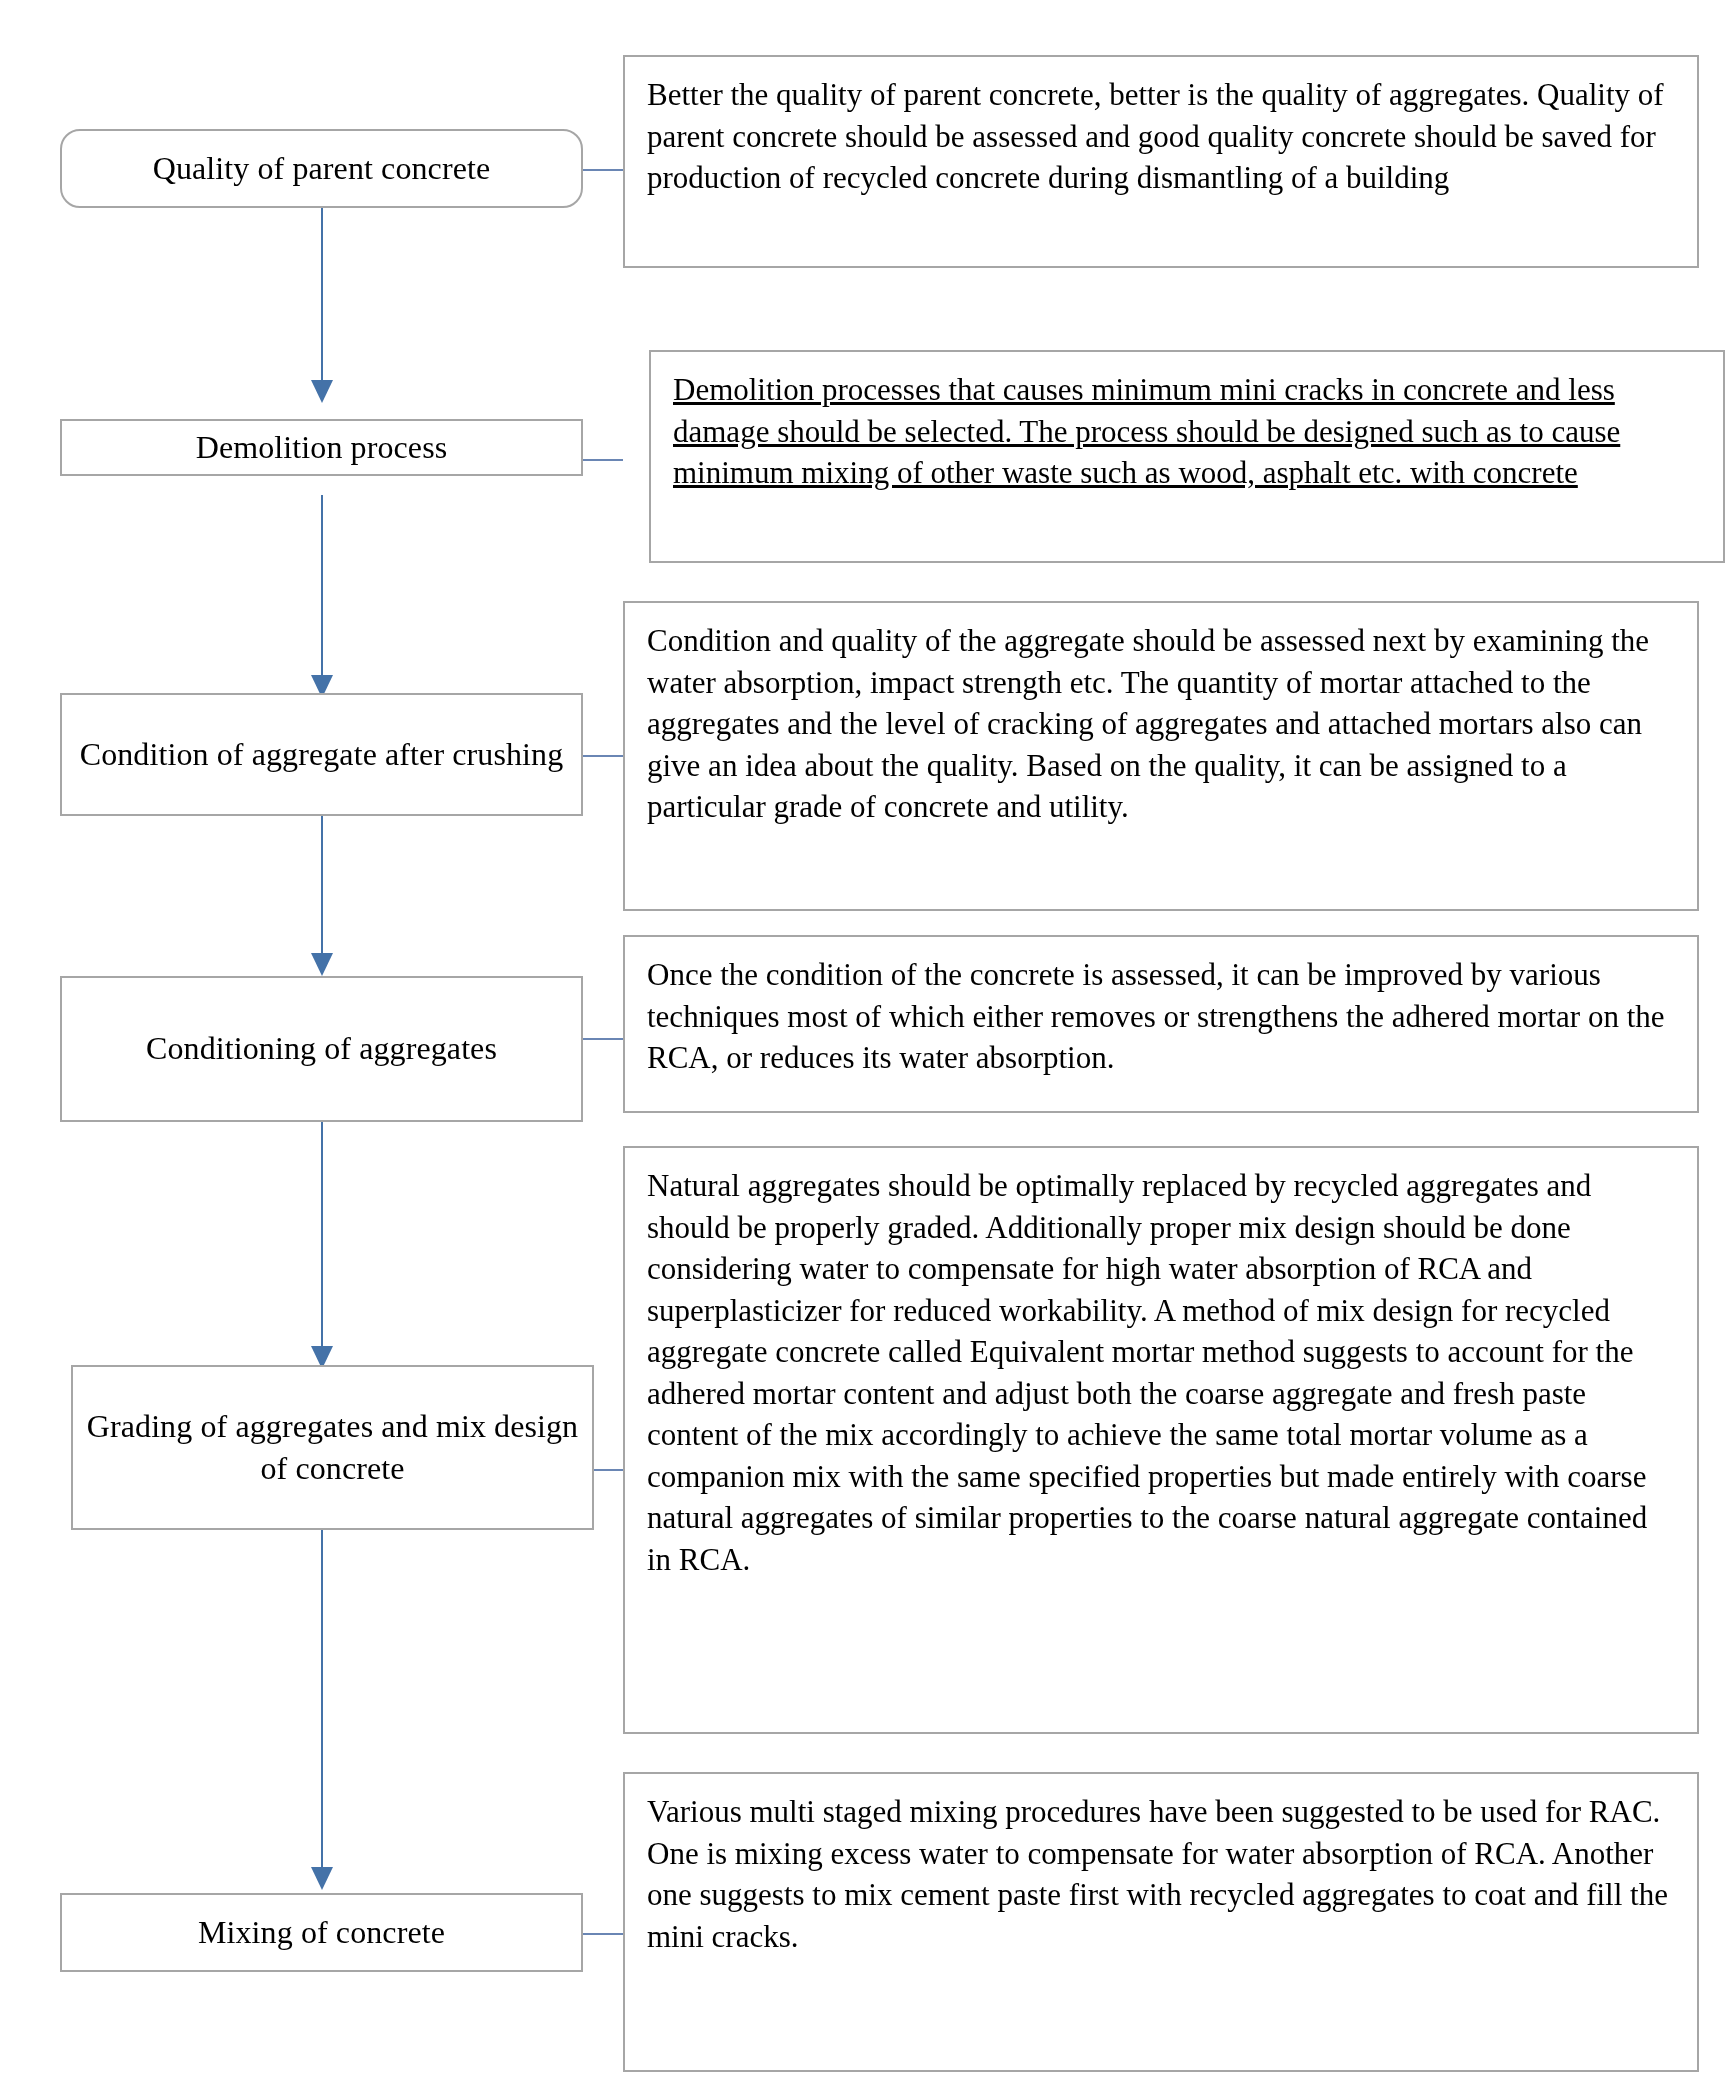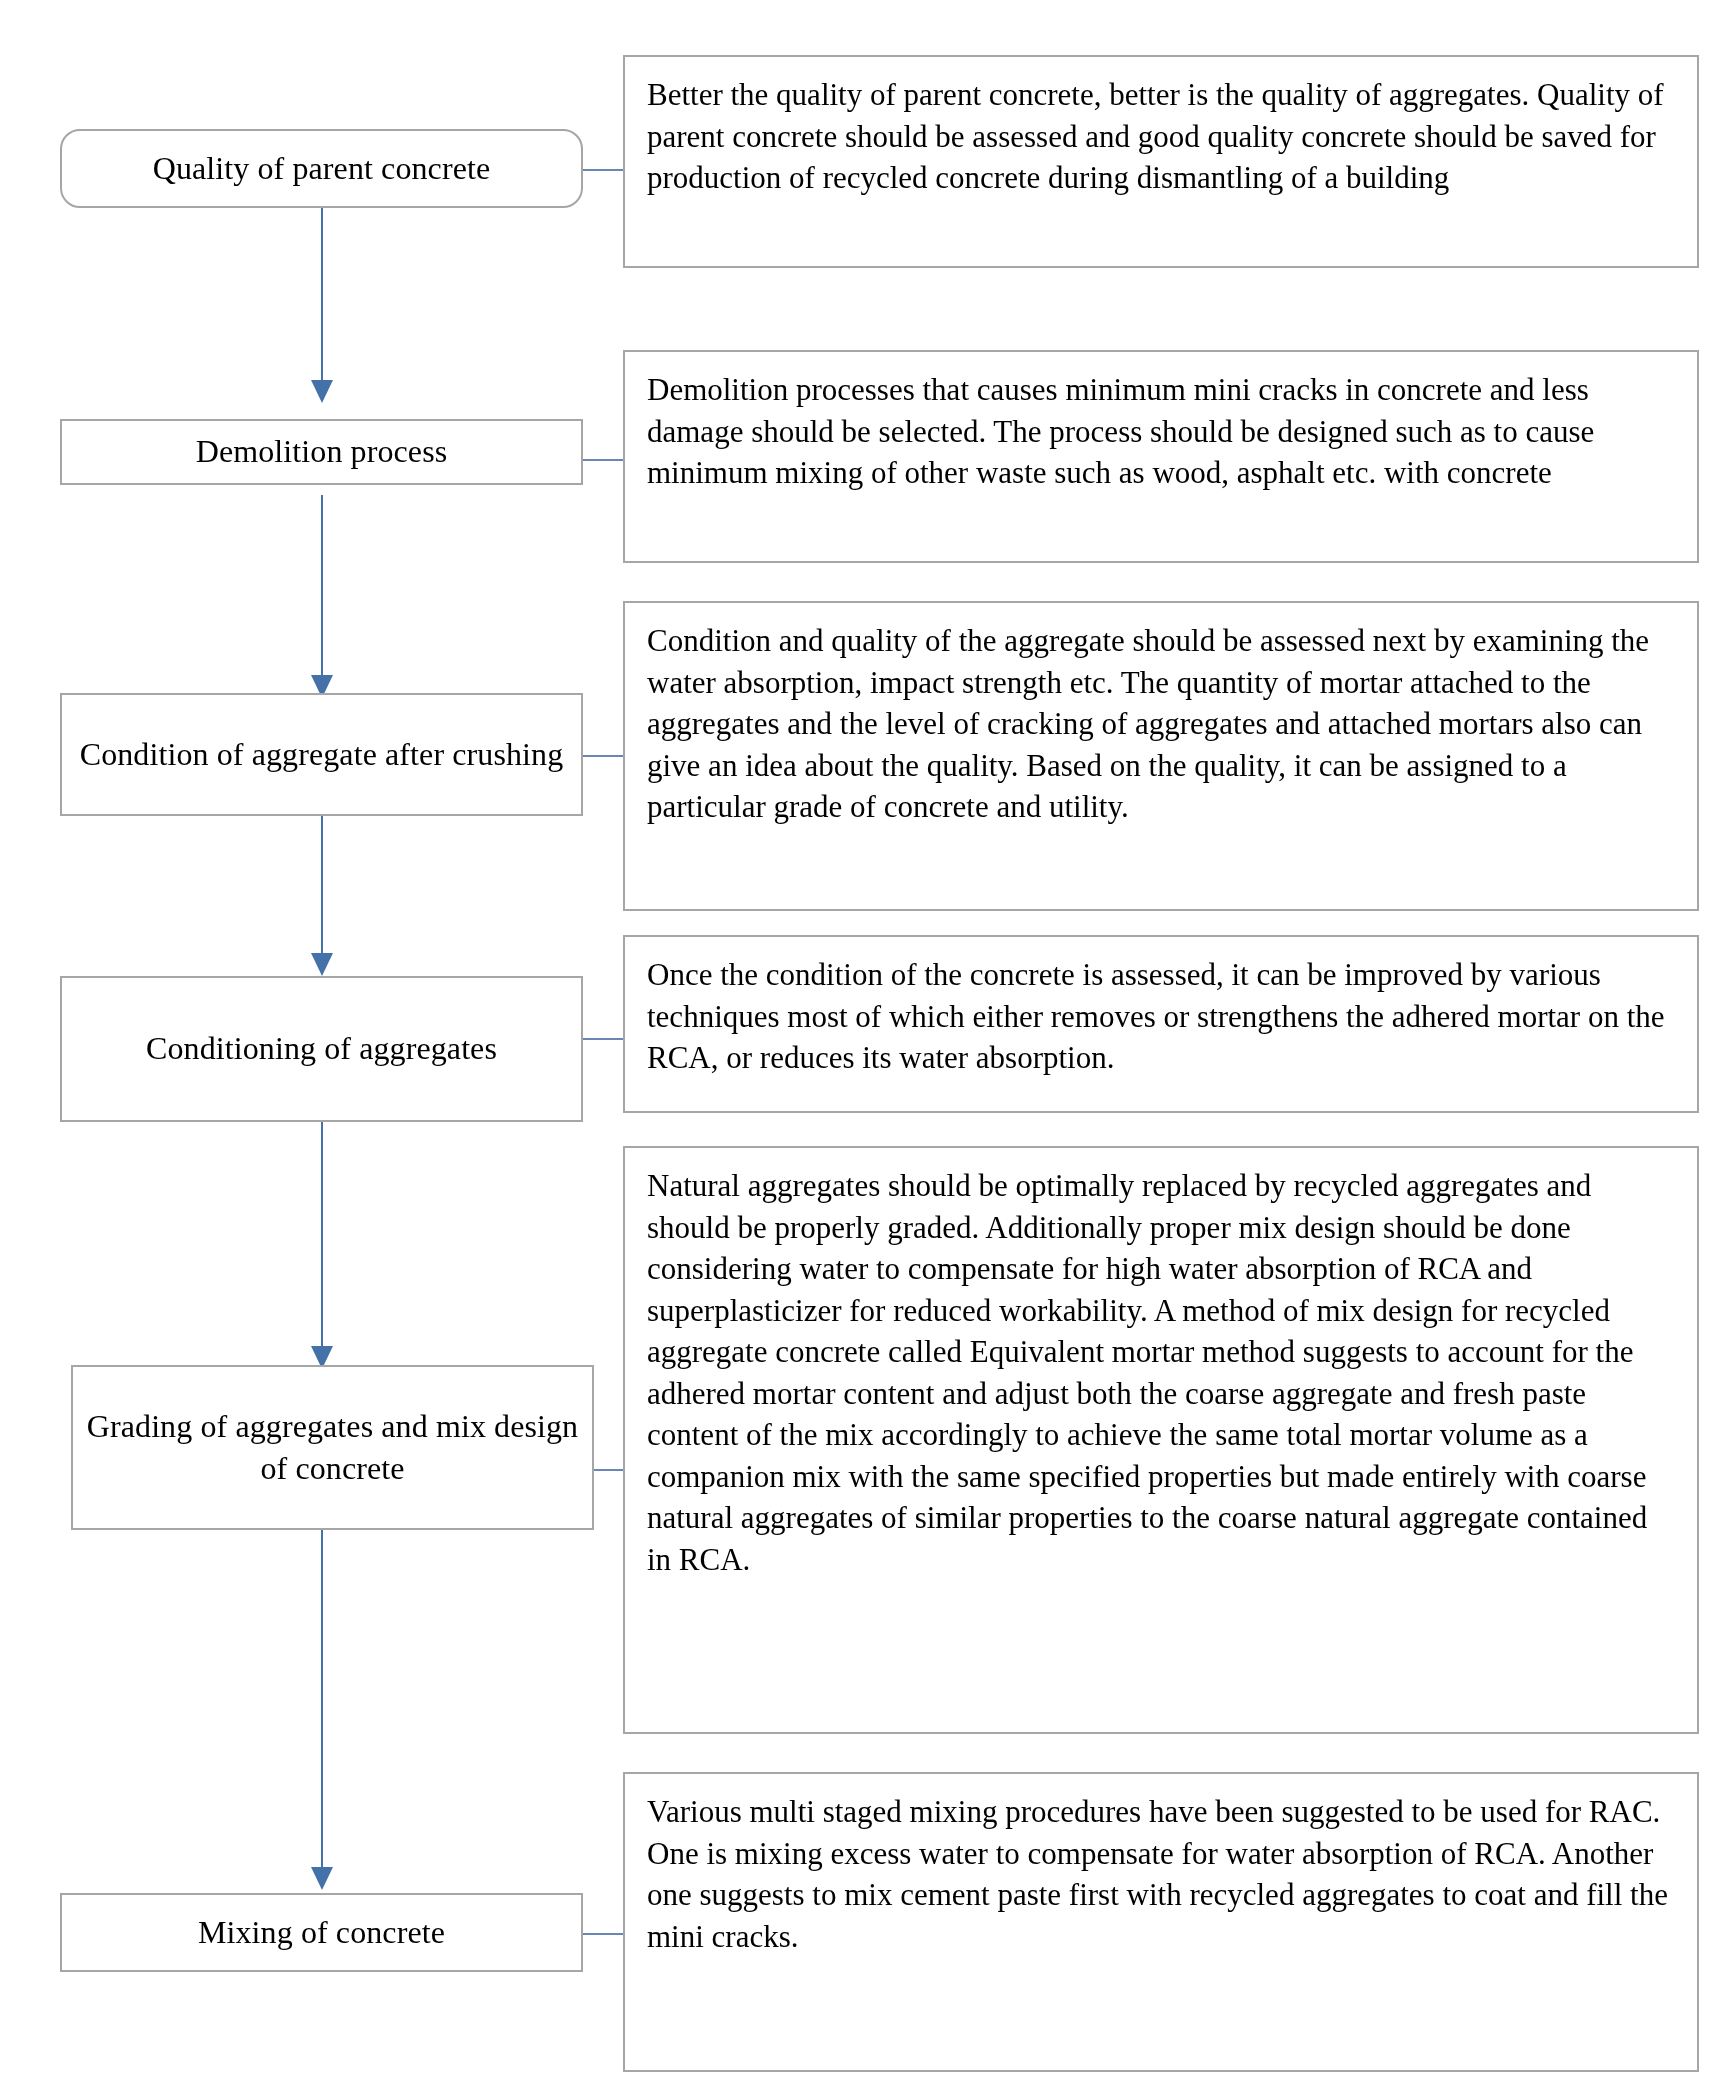--- a/index.html
+++ b/index.html
@@ -98,21 +98,21 @@
   <div class="h-line" style="left:583px; top:459px; width:40px;"></div>
   <div class="h-line" style="left:583px; top:755px; width:40px;"></div>
   <div class="h-line" style="left:583px; top:1038px; width:40px;"></div>
   <div class="h-line" style="left:583px; top:1469px; width:40px;"></div>
   <div class="h-line" style="left:583px; top:1933px; width:40px;"></div>
 
   <div class="step-box" style="left:60px; top:129px; width:523px; height:79px;border-radius:20px;">
     <span class="step-label">Quality of parent concrete</span>
   </div>
 
-  <div class="step-box" style="left:60px; top:419px; width:523px; height:66px;">
+  <div class="step-box" style="left:60px; top:419px; width:523px; height:57px;">
     <span class="step-label">Demolition process</span>
   </div>
 
   <div class="step-box" style="left:60px; top:693px; width:523px; height:123px;">
     <span class="step-label">Condition of aggregate after crushing</span>
   </div>
 
   <div class="step-box" style="left:60px; top:976px; width:523px; height:146px;">
     <span class="step-label">Conditioning of aggregates</span>
   </div>
@@ -122,21 +122,21 @@
   </div>
 
   <div class="step-box" style="left:60px; top:1893px; width:523px; height:79px;">
     <span class="step-label">Mixing of concrete</span>
   </div>
 
   <div class="desc-box" style="left:623px; top:55px; width:1076px; height:213px;">
     <span class="desc-text">Better the quality of parent concrete, better is the quality of aggregates. Quality of parent concrete should be assessed and good quality concrete should be saved for production of recycled concrete during dismantling of a building</span>
   </div>
 
-  <div class="desc-box" style="left:623px; top:350px; width:1076px; height:213px;">
+  <div class="desc-box" style="left:649px; top:350px; width:1076px; height:213px;text-decoration:underline;">
     <span class="desc-text">Demolition processes that causes minimum mini cracks in concrete and less damage should be selected. The process should be designed such as to cause minimum mixing of other waste such as wood, asphalt etc. with concrete</span>
   </div>
 
   <div class="desc-box" style="left:623px; top:601px; width:1076px; height:310px;">
     <span class="desc-text">Condition and quality of the aggregate should be assessed next by examining the water absorption, impact strength etc. The quantity of mortar attached to the aggregates and the level of cracking of aggregates and attached mortars also can give an idea about the quality. Based on the quality, it can be assigned to a particular grade of concrete and utility.</span>
   </div>
 
   <div class="desc-box" style="left:623px; top:935px; width:1076px; height:178px;">
     <span class="desc-text">Once the condition of the concrete is assessed, it can be improved by various techniques  most of which either removes or strengthens the adhered mortar on the RCA, or reduces its water absorption.</span>
   </div>

